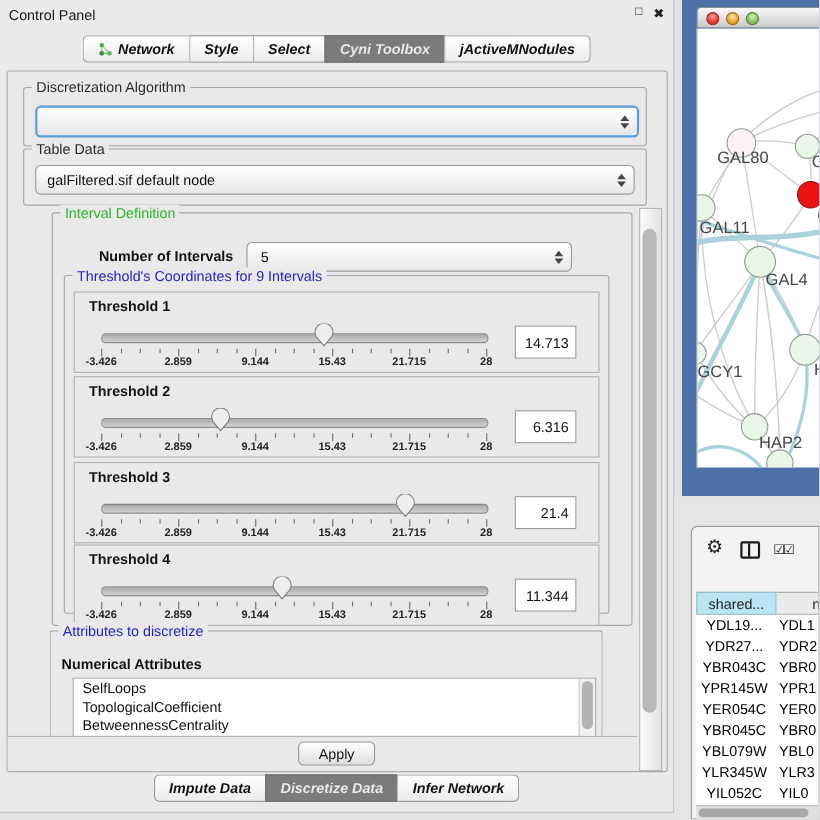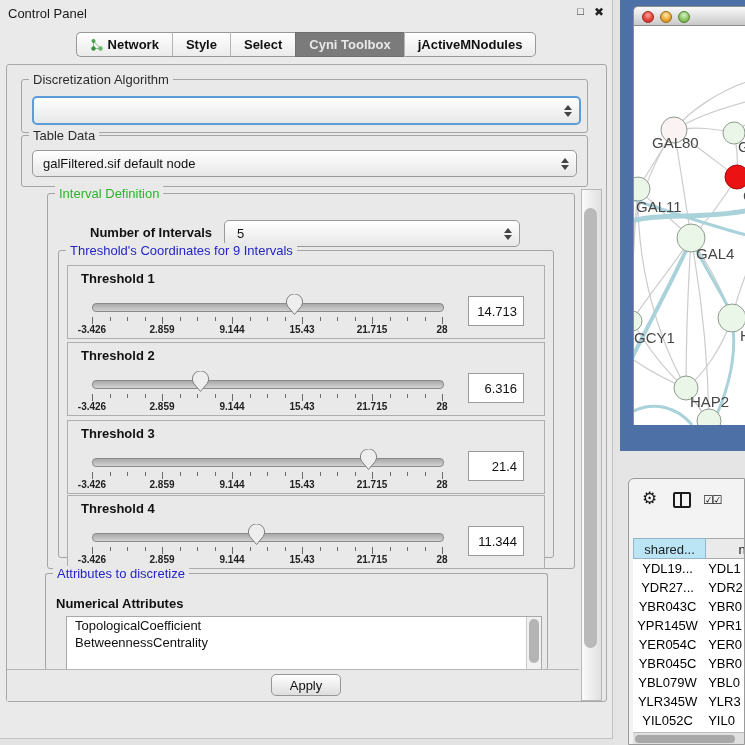--- a/index.html
+++ b/index.html
@@ -11,21 +11,21 @@
   .cp-title{position:absolute;left:8px;top:6px;font-size:13px;color:#1a1a1a;}
   .winbtn{position:absolute;top:5px;font-size:12px;color:#222;cursor:default;}
   .winbtn.float{right:28px;font-size:11px;}
   .winbtn.close{right:8px;font-weight:bold;}
   
   .segbar{position:absolute;left:0;right:0;display:flex;justify-content:center;}
   #top-tabs{top:32px;}
   #bottom-tabs{top:704px;}
   .seg{height:23px;line-height:23px;padding:0 13px;font-size:13px;font-weight:bold;color:#111;
        background:linear-gradient(#ffffff,#ebebeb);border-top:1px solid #989898;border-bottom:1px solid #989898;border-left:1px solid #b5b5b5;
-       display:flex;align-items:center;gap:5px;cursor:default;}
+       display:flex;align-items:center;gap:5px;cursor:default;font-style:italic;}
   .seg:first-child{border-left:1px solid #989898;border-radius:5px 0 0 5px;}
   .seg:last-child{border-right:1px solid #989898;border-radius:0 5px 5px 0;}
   .seg.active{background:#7b7b7b;color:#e9e9e9;border-color:#6f6f6f;}
   
   #main-box{position:absolute;left:6px;top:64px;width:599px;height:636px;border:1px solid #a8a8a8;border-radius:3px;background:#e9e9e9;}
   .group{position:absolute;border:1px solid #a5a5a5;border-radius:3px;background:#e9e9e9;}
   .group-label{position:absolute;top:-8px;left:7px;background:#e9e9e9;padding:0 4px;font-size:13px;color:#2b2b2b;white-space:nowrap;}
   .group-label.green{color:#2cb52c;}
   .group-label.blue{color:#2424c8;}
   .boldlabel{position:absolute;font-size:13px;font-weight:bold;color:#111;white-space:nowrap;}
@@ -318,38 +318,50 @@
               </div>
             </div>
         </div>
       </div>
 
       <div class="group" id="attrs-group" style="left:38px;top:508px;width:501px;height:96px;border-bottom:none;">
         <span class="group-label blue">Attributes to discretize</span>
         <div class="boldlabel" style="left:10px;top:22px;">Numerical Attributes</div>
         <div id="attr-list">
           <div id="attr-items">
+              <div class="attr-item">SelfLoops</div>
               <div class="attr-item">TopologicalCoefficient</div>
               <div class="attr-item">BetweennessCentrality</div>
             </div>
           <div class="vscroll">
               <div class="vthumb"></div>
             </div>
         </div>
       </div>
 
       <div id="apply-bar">
         <button id="apply-btn">Apply</button>
       </div>
 
       <div id="cp-scrollbar">
           <div class="cp-thumb"></div>
         </div>
     </div>
 
+    <div id="bottom-tabs" class="segbar">
+        <div class="seg">
+          <span>Impute Data</span>
+        </div>
+        <div class="seg active">
+          <span>Discretize Data</span>
+        </div>
+        <div class="seg">
+          <span>Infer Network</span>
+        </div>
+      </div>
   </section>
 
   <section id="net-frame">
     <div id="net-window">
       <div id="net-titlebar">
         <span class="light red"></span>
         <span class="light yellow"></span>
         <span class="light green"></span>
       </div>
       <div id="net-canvas"><svg width="112" height="399" viewBox="0 0 112 399">

